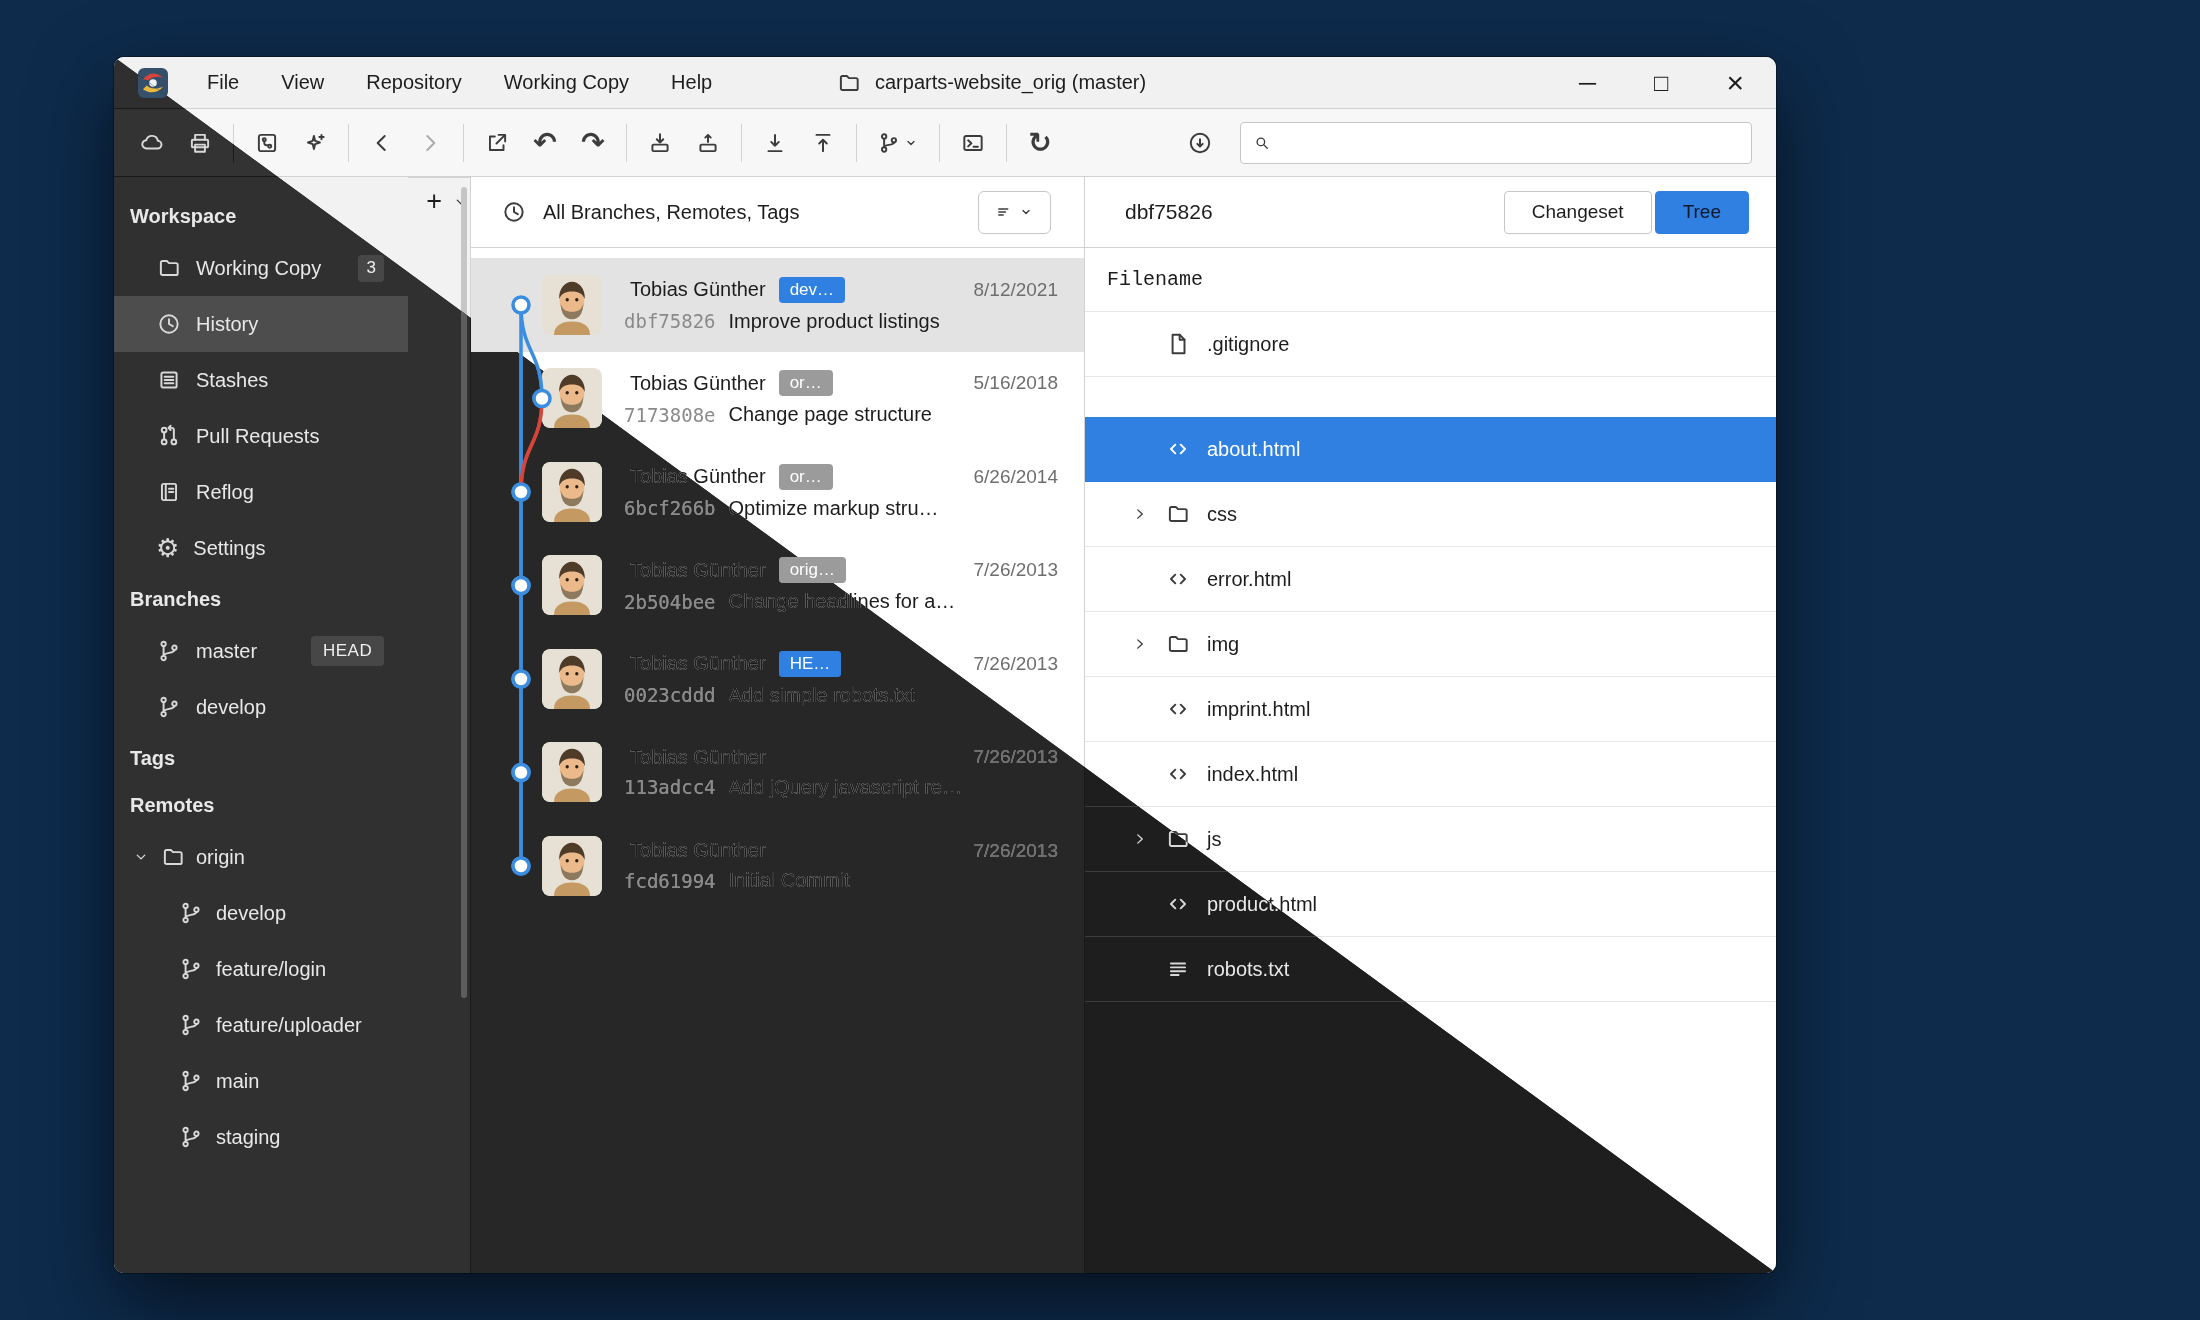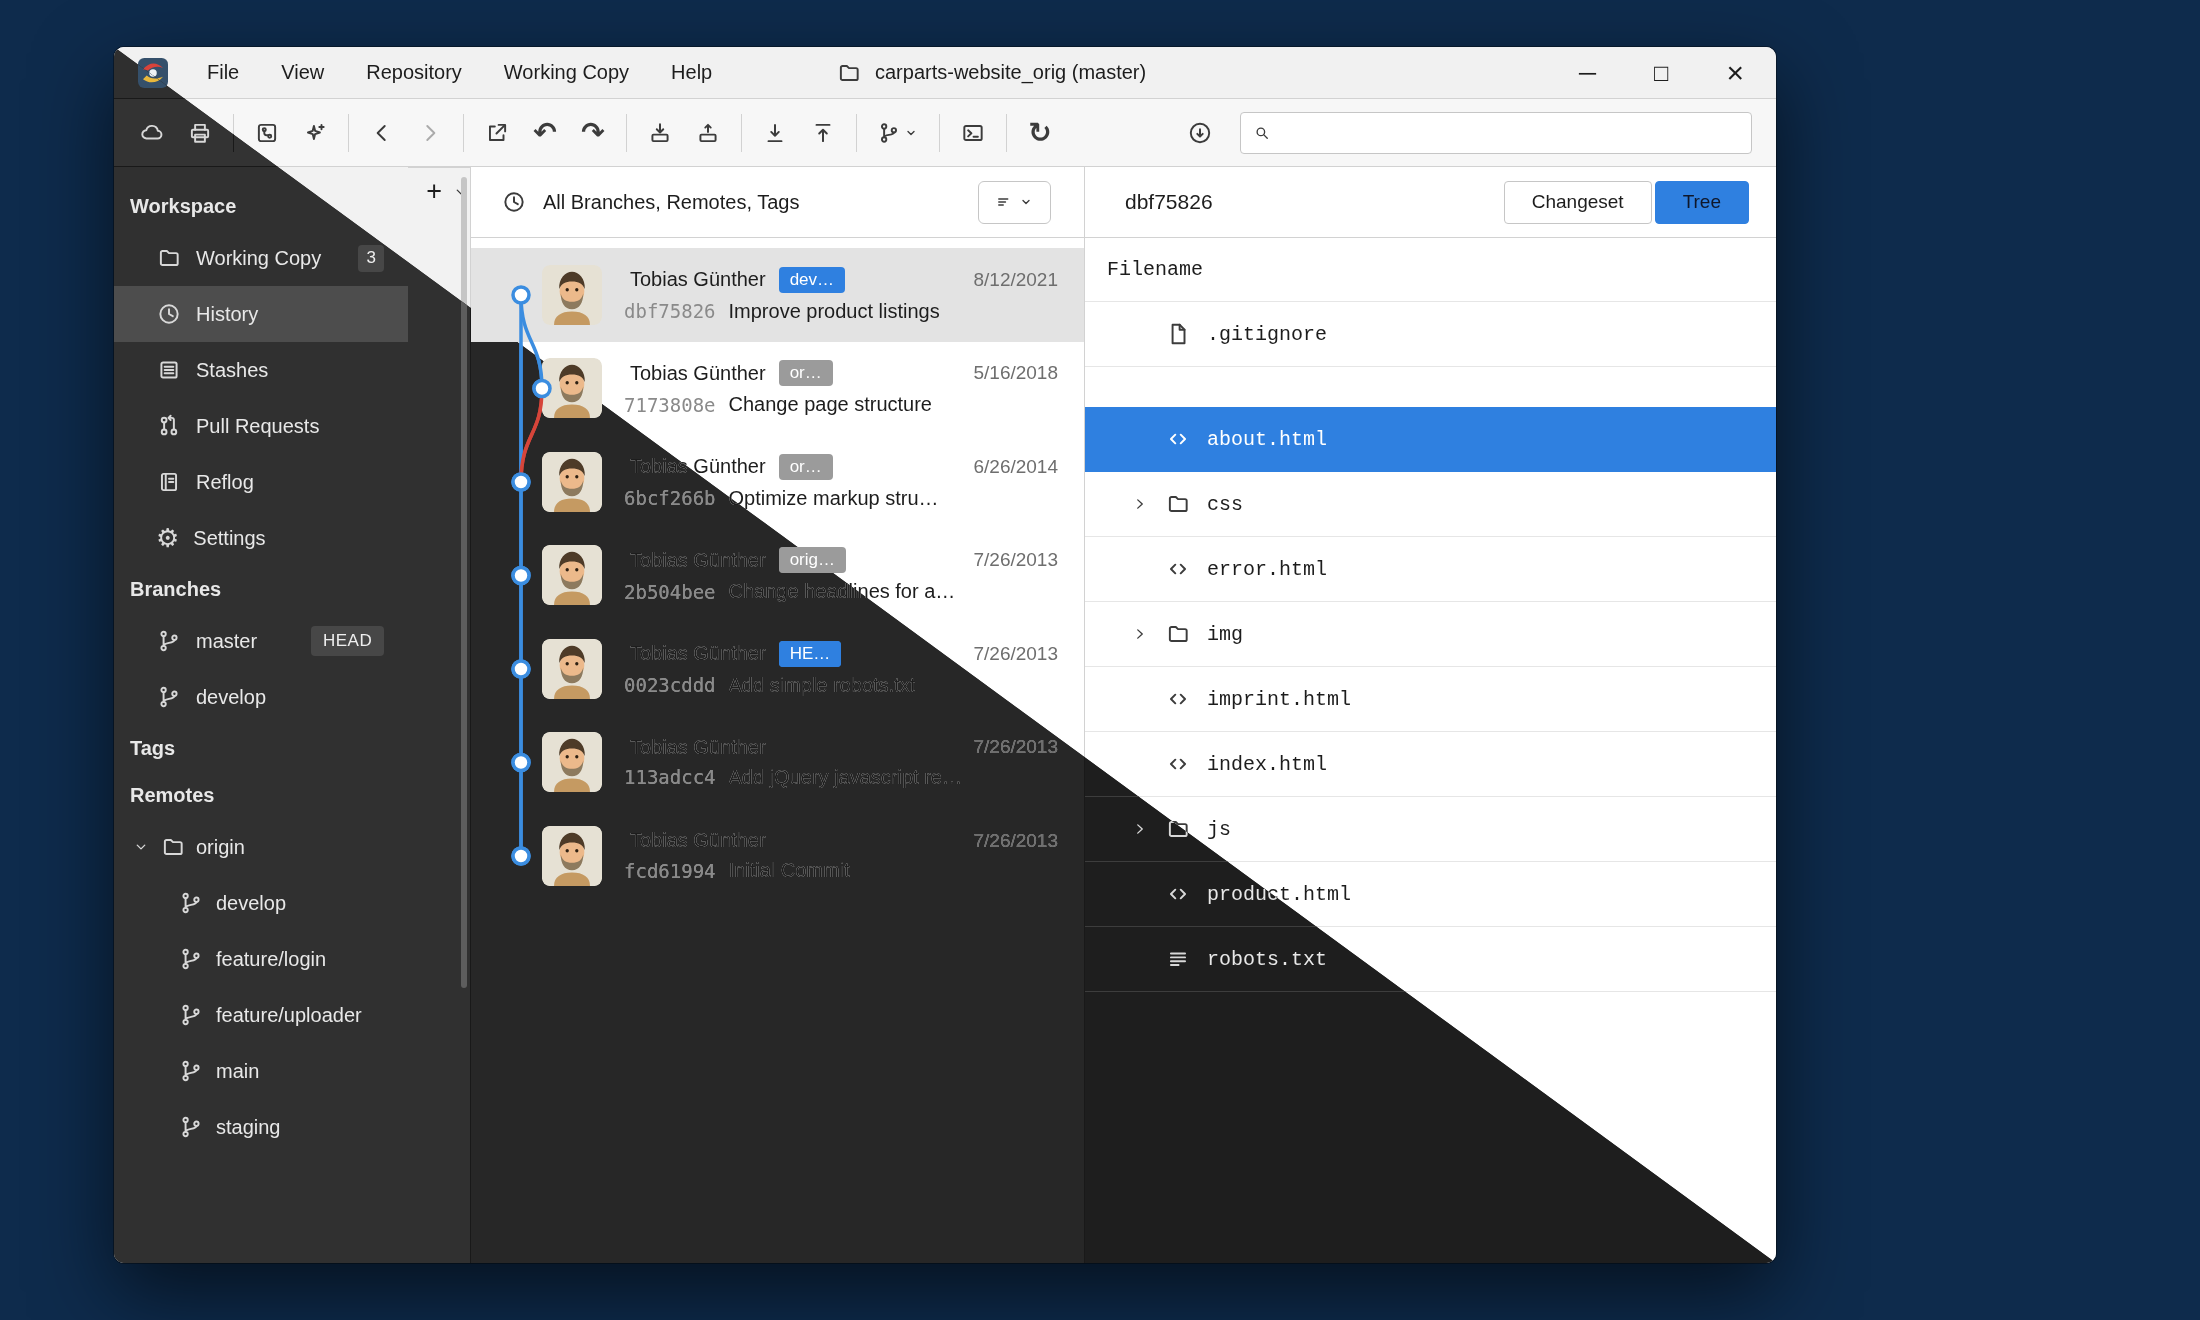--- a/index.html
+++ b/index.html
@@ -1,19 +1,19 @@
 <!DOCTYPE html>
 <html><head>
 <meta charset="utf-8">
 <style>
   html,body{margin:0;padding:0;width:2200px;height:1320px;overflow:hidden;background:#0e2b4c;
     font-family:"Liberation Sans","DejaVu Sans",sans-serif;}
   *{box-sizing:border-box;}
 
-  .window{position:absolute;left:114px;top:47px;width:1662px;height:1216px;border-radius:10px;
+  .window{position:absolute;left:114px;top:57px;width:1662px;height:1216px;border-radius:10px;
     overflow:hidden;box-shadow:0 30px 80px rgba(0,0,0,.6), 0 0 0 1px rgba(0,0,0,.35);}
   .layer{position:absolute;inset:0;}
   .layer.theme-dark{clip-path:polygon(0 0,100% 100%,0 100%);}
 
   
   .theme-light{
     --bg:#f0f0f0; --bar:#f1f1f1; --toolbar:#f7f7f7; --pane:#ffffff; --pane2:#ffffff;
     --side:#f2f2f2; --text:#1d1d1d; --muted:#6e6e6e; --sha:#8a8a8a;
     --border:#d2d2d2; --row-border:#e6e6e6; --icon:#3c3c3c;
     --sel-row:#e3e3e3; --side-sel:#d8d8d8;
@@ -112,21 +112,21 @@
   .commit-id{font-size:21px;}
   .seg{margin-left:auto;display:flex;gap:3px;}
   .seg-btn{height:43px;padding:0 27px;display:flex;align-items:center;justify-content:center;font-size:19px;
     border:1px solid var(--btn-border);background:var(--btn-bg);color:var(--text);border-radius:4px;}
   .seg-btn.active{background:#2f80e0;border-color:#2f80e0;color:#0f172a;}
   .file-header{height:64px;flex:0 0 64px;display:flex;align-items:center;padding-left:22px;
     border-bottom:1px solid var(--row-border);font-size:20px;font-family:Liberation Mono, monospace;}
   .file-row{height:65px;display:flex;align-items:center;padding-left:46px;border-bottom:1px solid var(--row-border);}
   .file-row .chev{width:34px;flex:0 0 34px;display:flex;align-items:center;}
   .file-row .fic{width:30px;flex:0 0 30px;display:flex;align-items:center;}
-  .file-row .fname{margin-left:12px;font-size:20px;font-family:Liberation Mono, monospace;}
+  .file-row .fname{margin-left:12px;font-size:20px;}
   .file-row.selected{background:#2f80e0;color:#fff;border-color:#2f80e0;margin-top:40px;}
   .file-row.selected .ic{stroke:#fff;}
   .hidden{visibility:hidden;}
 </style>
 </head>
 <body>
 
 <div class="window">
 
   <div class="layer theme-light">

